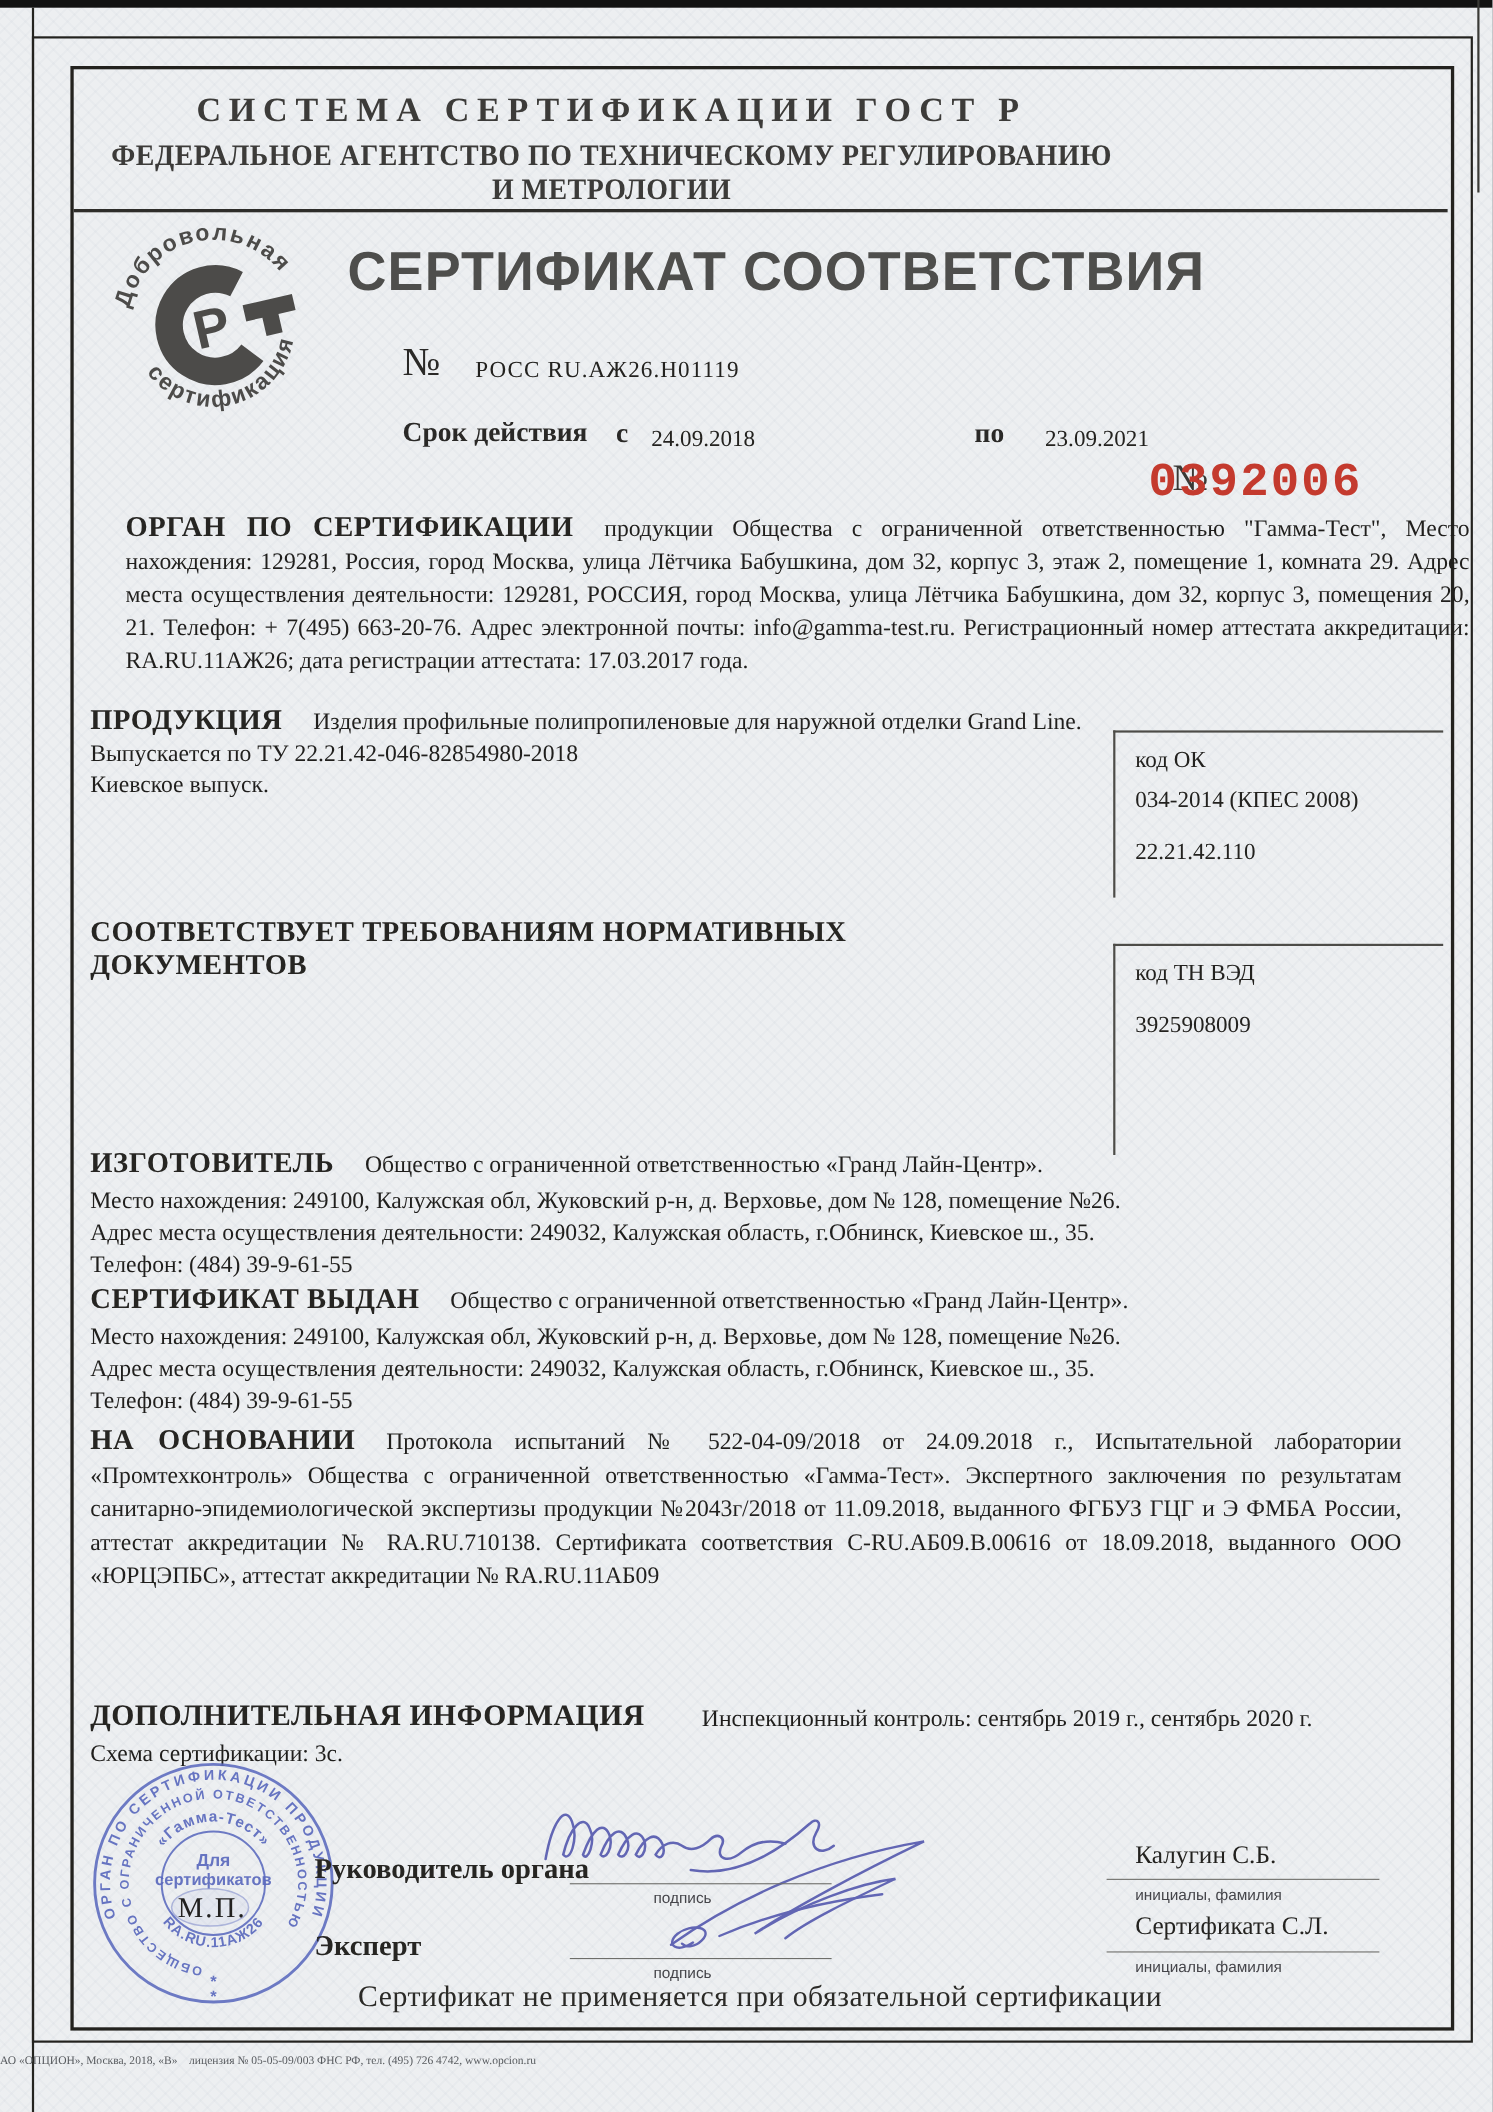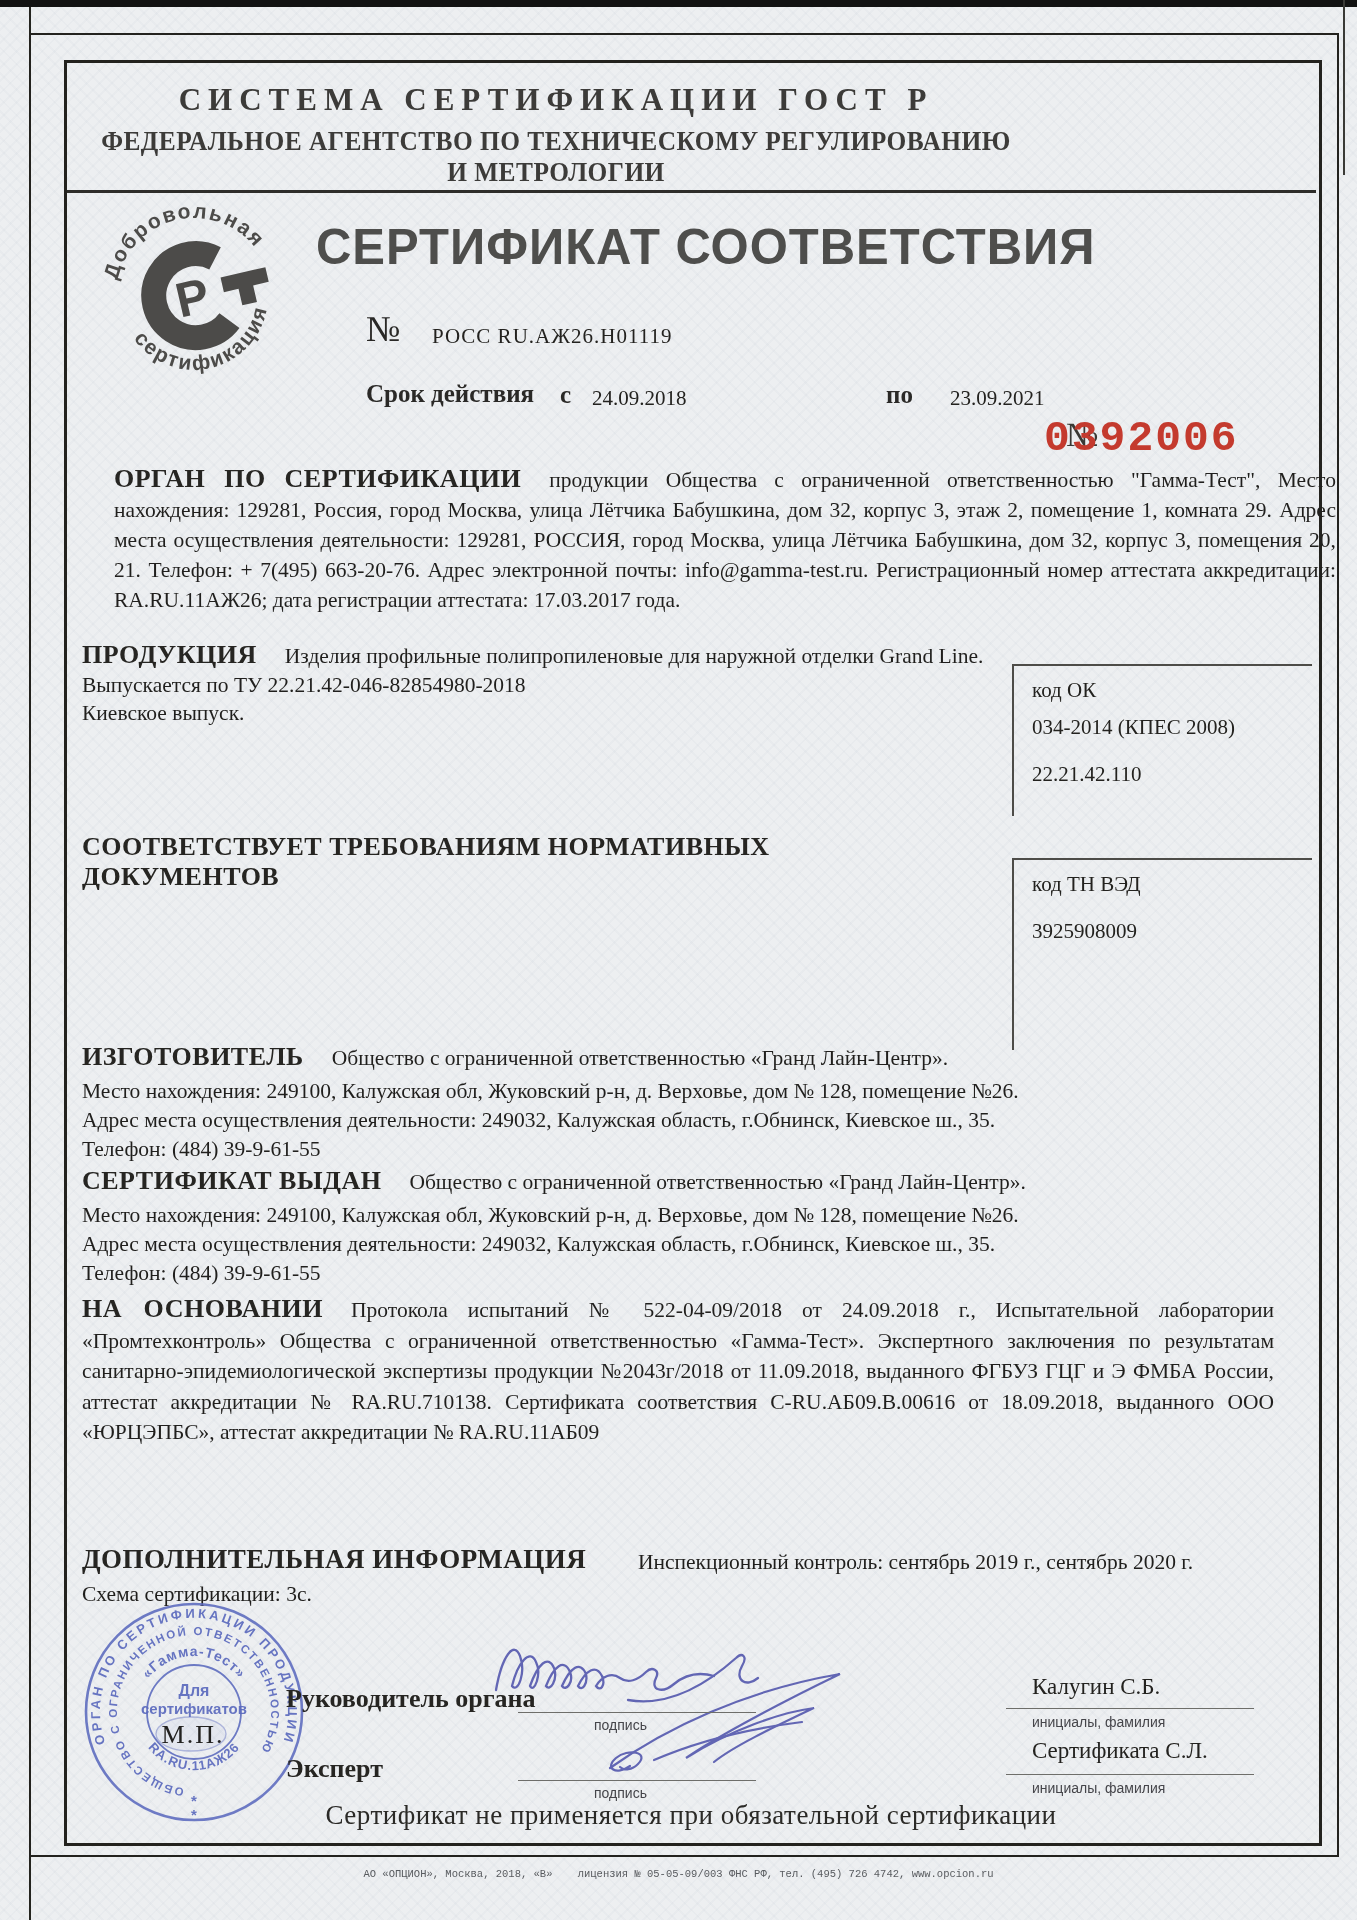--- a/index.html
+++ b/index.html
@@ -80,21 +80,21 @@
   .cap3{left:1032px;top:1714px;}
   .cap4{left:1032px;top:1780px;}
   .name{font-size:23px;color:#23221f;}
   .name1{left:1032px;top:1674px;}
   .name2{left:1032px;top:1738px;}
   .sig1-svg{left:488px;top:1630px;width:282px;height:96px;}
   .sig2-svg{left:596px;top:1668px;width:262px;height:118px;}
 
   .footnote{left:66px;top:1800px;width:1250px;text-align:center;font-size:27px;
         letter-spacing:0.5px;color:#2b2a27;}
-  .printer{left:0;top:1868px;width:1357px;text-align:center;font-family:Liberation Mono, monospace;
+  .printer{left:0;top:1868px;width:1357px;font-family:Liberation Serif, serif;
         font-size:10.5px;color:#585b5f;white-space:pre;}
 </style>
 </head>
 <body>
 
 <div class="page">
 
   <div class="abs scan-top"></div>
   <div class="abs scan-left"></div>
   <div class="abs scan-right"></div>

